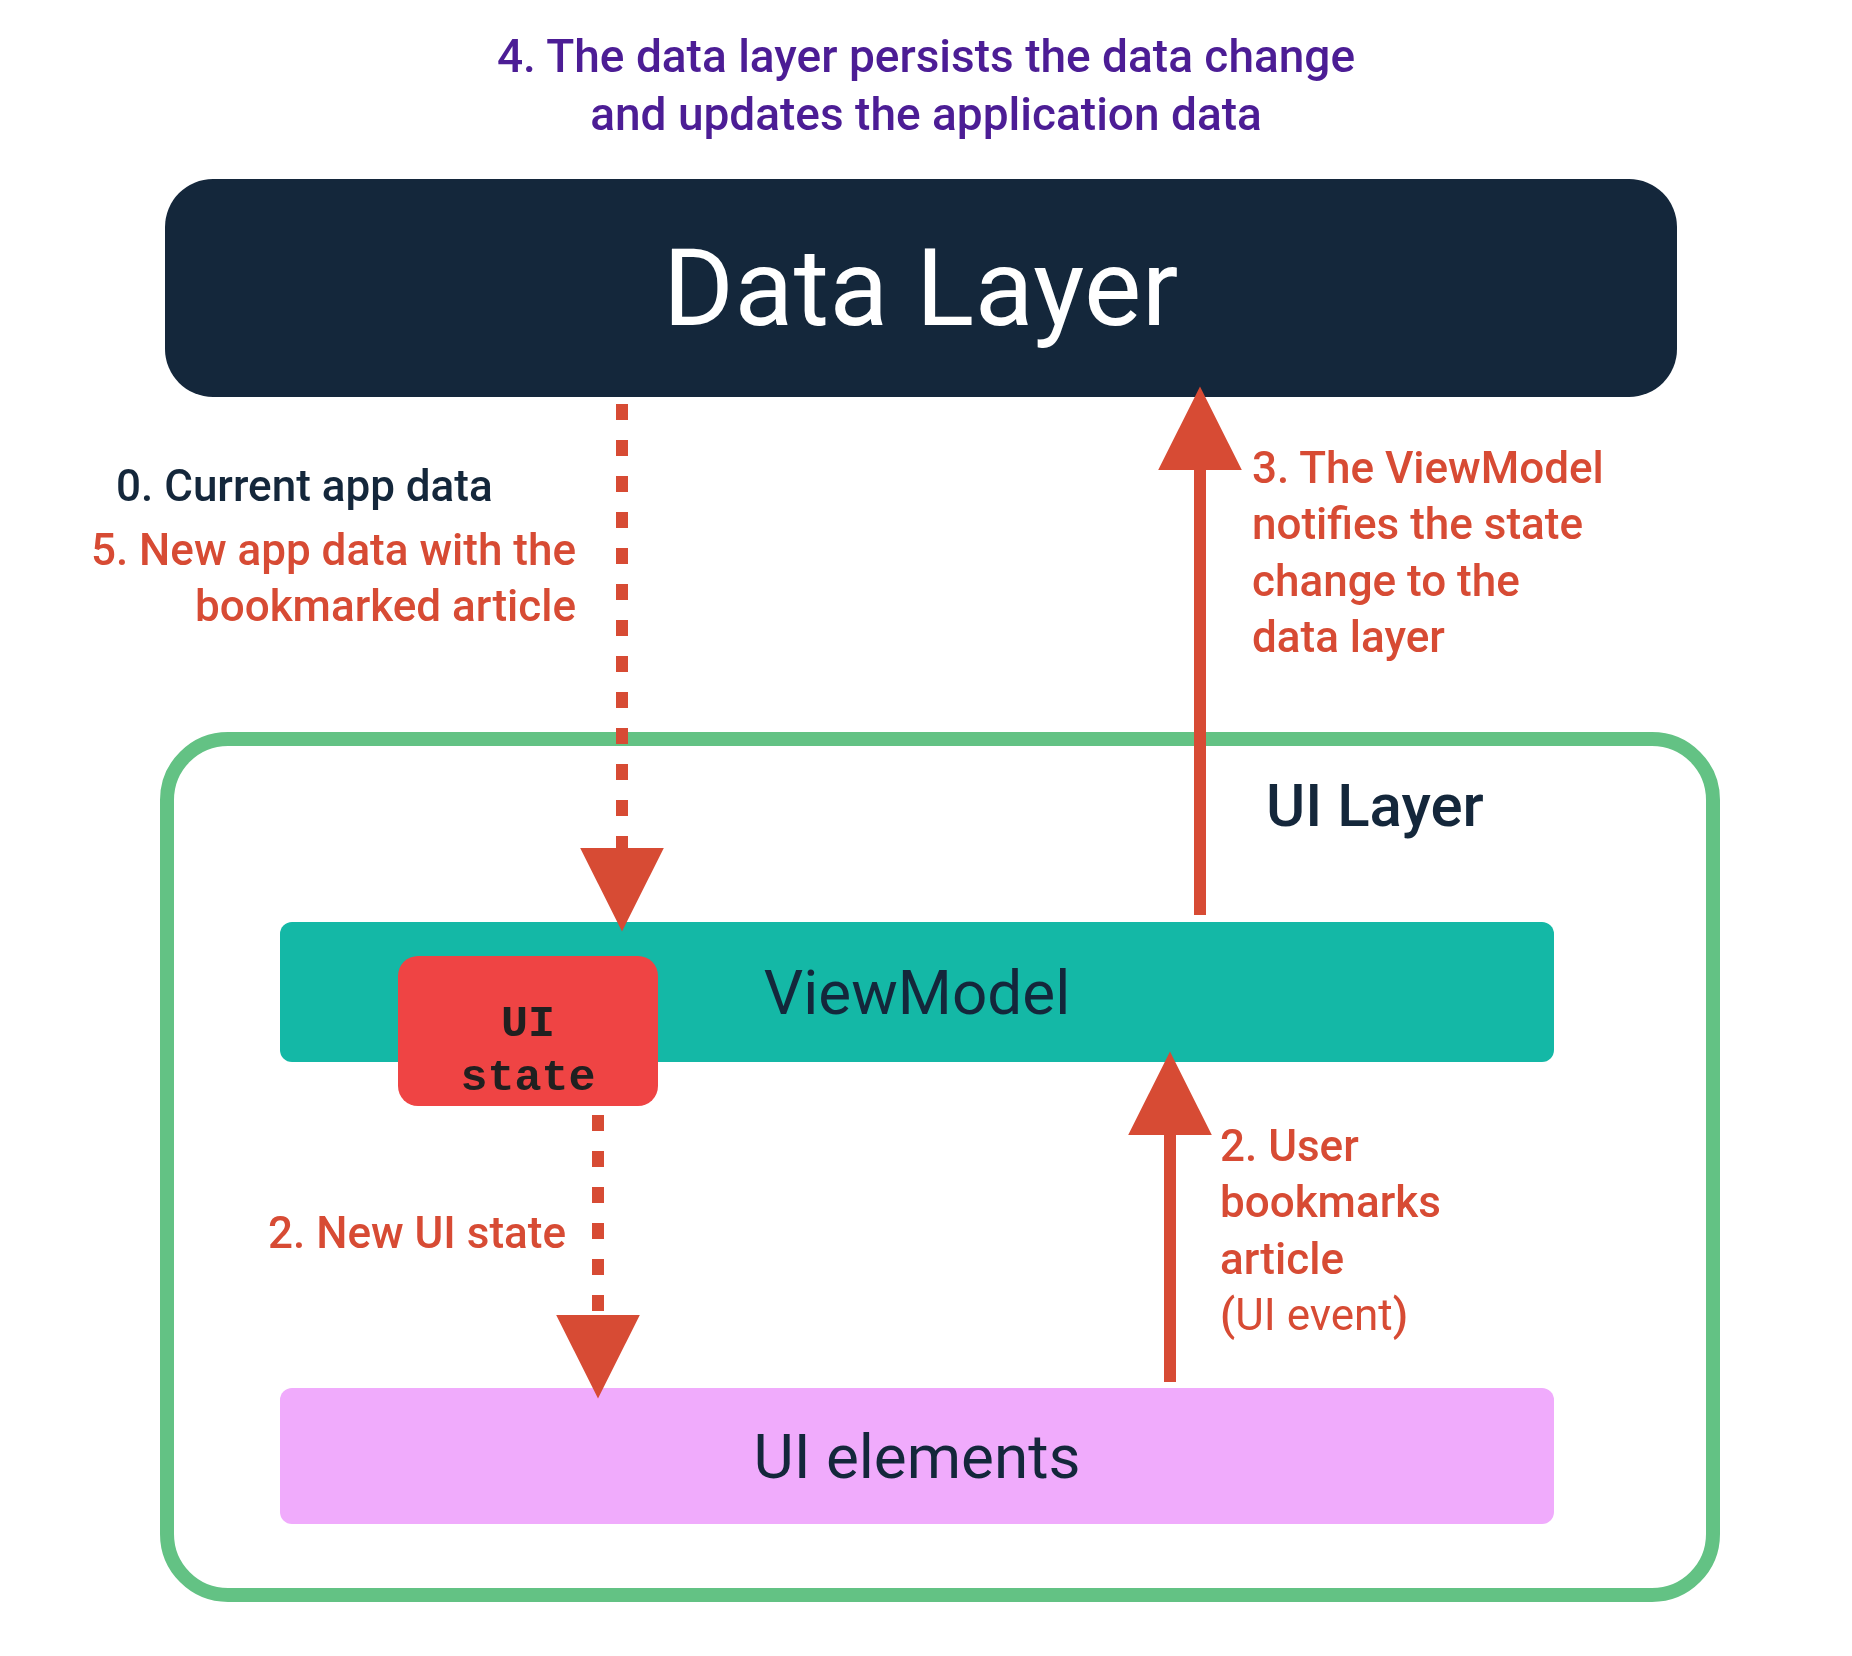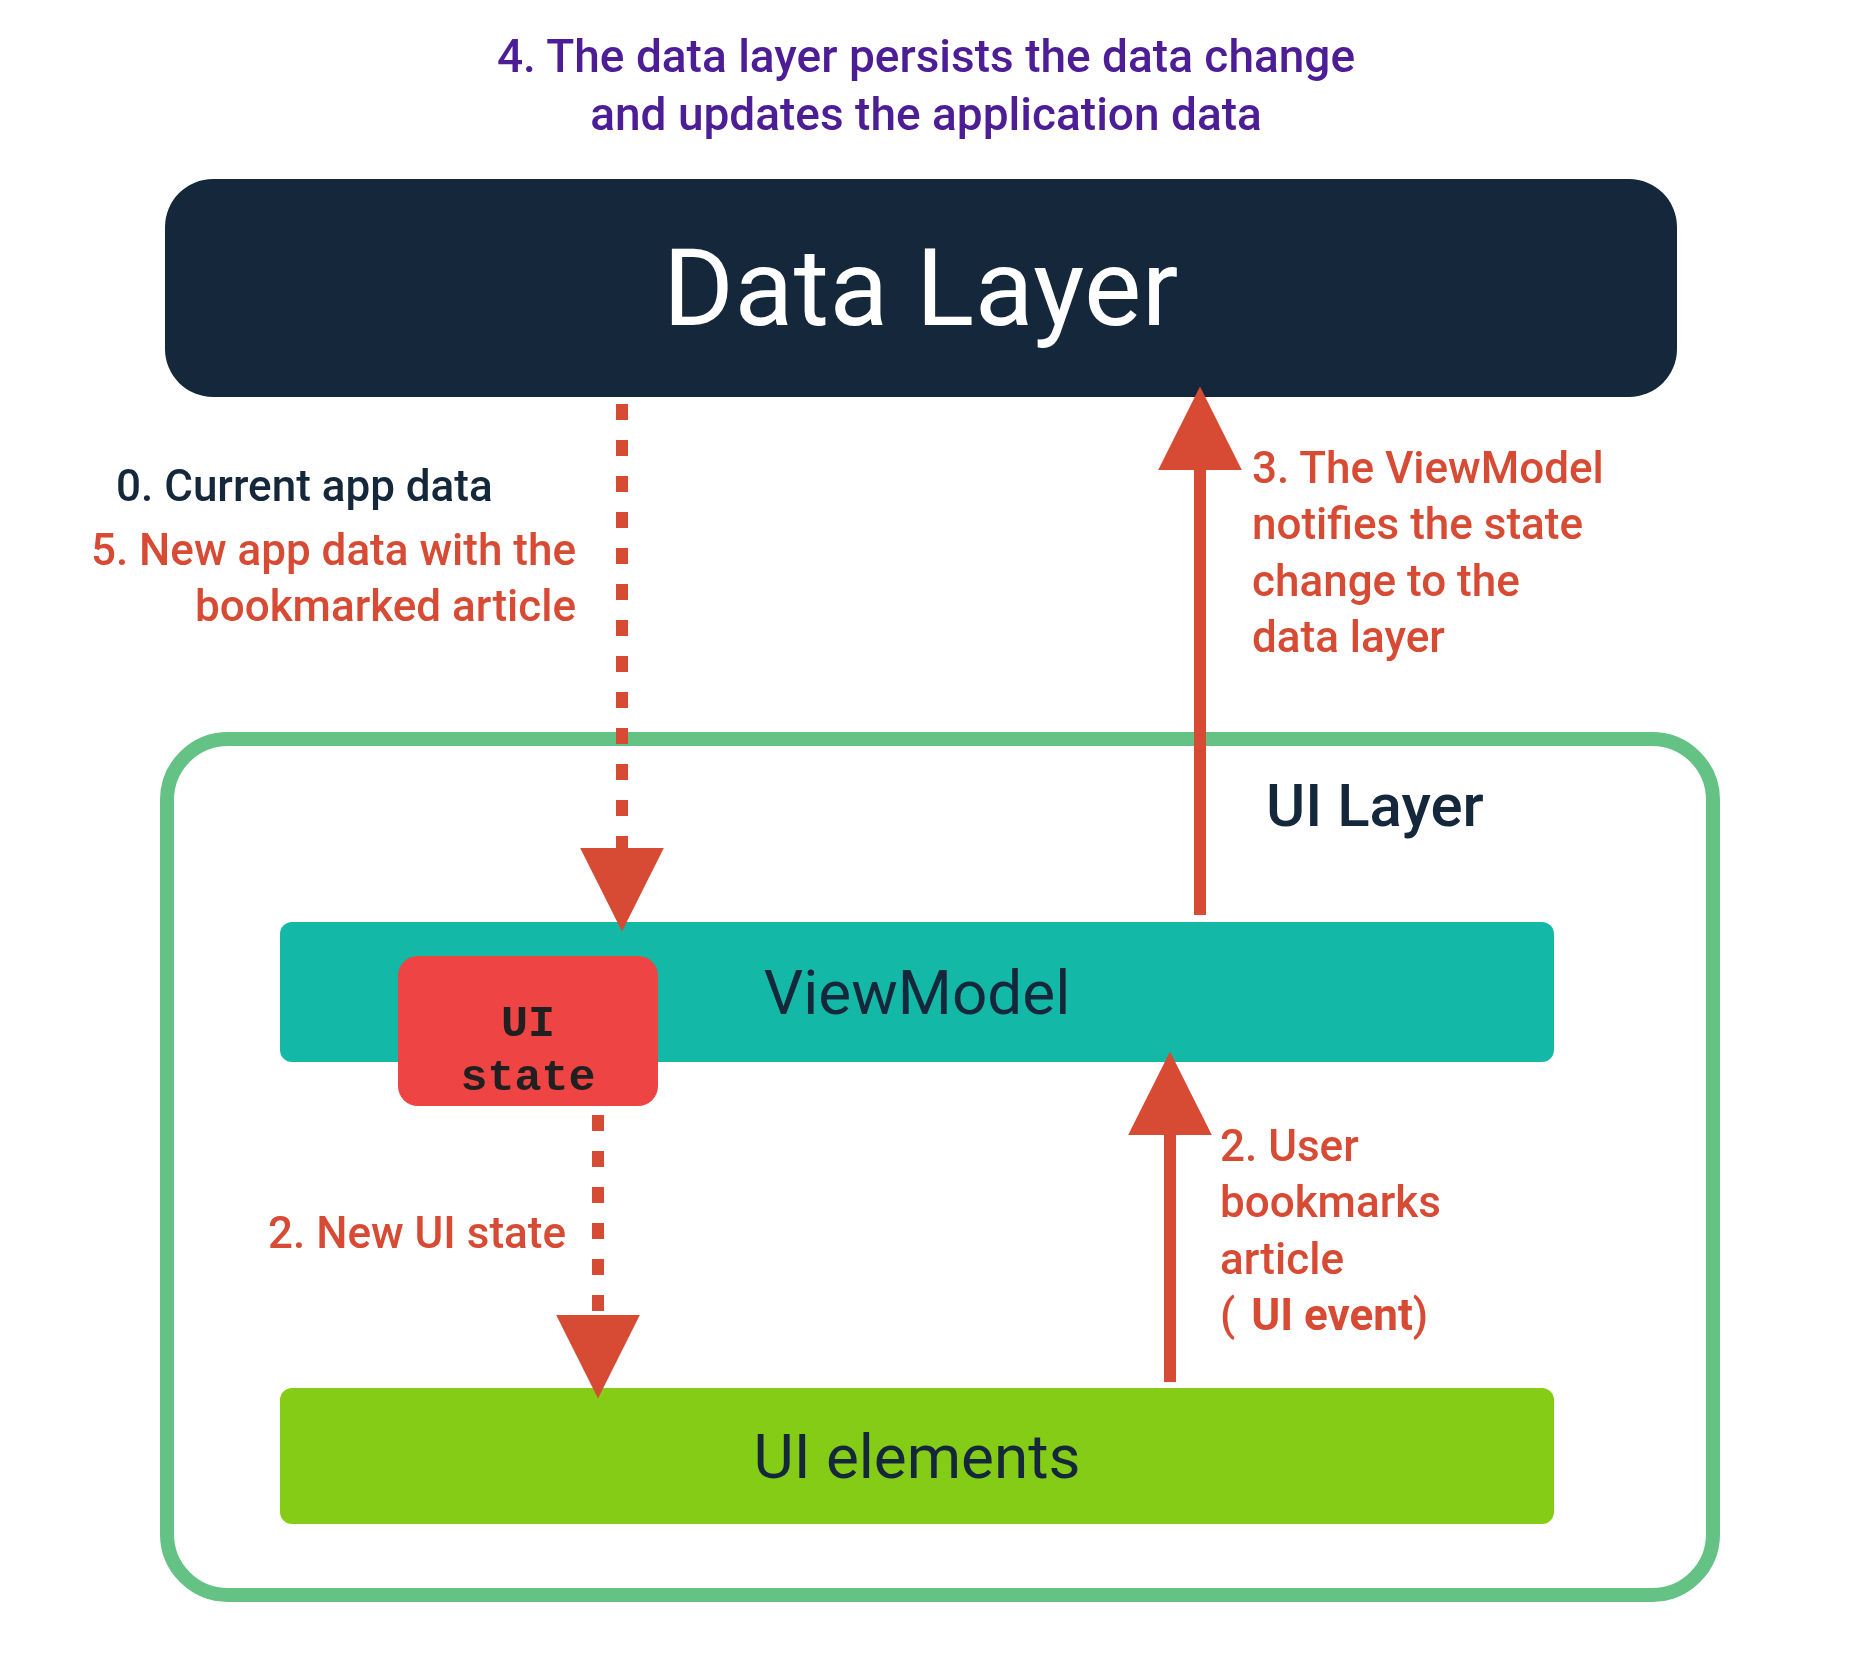--- a/index.html
+++ b/index.html
@@ -98,42 +98,42 @@
     line-height: 1.2;
   }
 
   
   .ui-elements-box {
     position: absolute;
     top: 1388px;
     left: 280px;
     width: 1274px;
     height: 136px;
-    background: #84cc16;
+    background: #f0abfc;
     border-radius: 12px;
     display: flex;
     align-items: center;
     justify-content: center;
     color: #14273b;
     font-size: 62px;
     font-weight: 400;
   }
 
   
   .ann { position: absolute; font-size: 44px; line-height: 1.28; font-weight: 500; }
   .ann.red { color: #d74b34; }
   .ann.dark { color: #14273b; }
 
   .ann-0 { top: 458px; left: 116px; width: 460px; }
   .ann-5 { top: 522px; left: 36px;  width: 540px; text-align: right; }
   .ann-3 { top: 440px; left: 1252px; width: 430px; }
   .ann-1 { top: 1140px; left: 158px; width: 410px; text-align: right; }
   .ann-6 { top: 1205px; left: 226px; width: 340px; text-align: right; }
   .ann-2 { top: 1118px; left: 1220px; width: 330px; }
-  .ann-2 .bold { font-weight: 700; margin-left: 16px; }
+  .ann-2 .bold { font-weight: 400; }
 
   svg.arrows { position: absolute; top: 0; left: 0; width: 1852px; height: 1656px; pointer-events: none; }
 </style>
 </head>
 <body>
 
 <div class="canvas">
 
   <div class="top-caption">
     <span>4. The data layer persists the data change</span><br>

